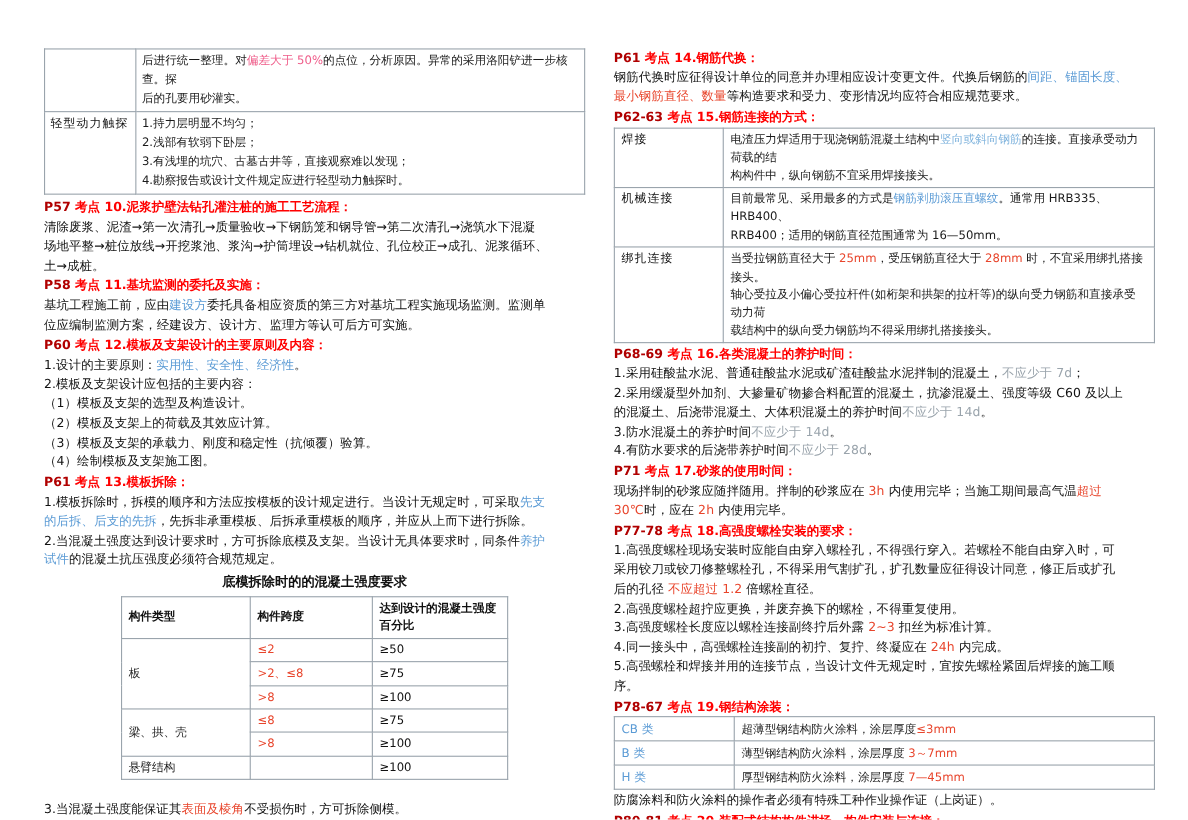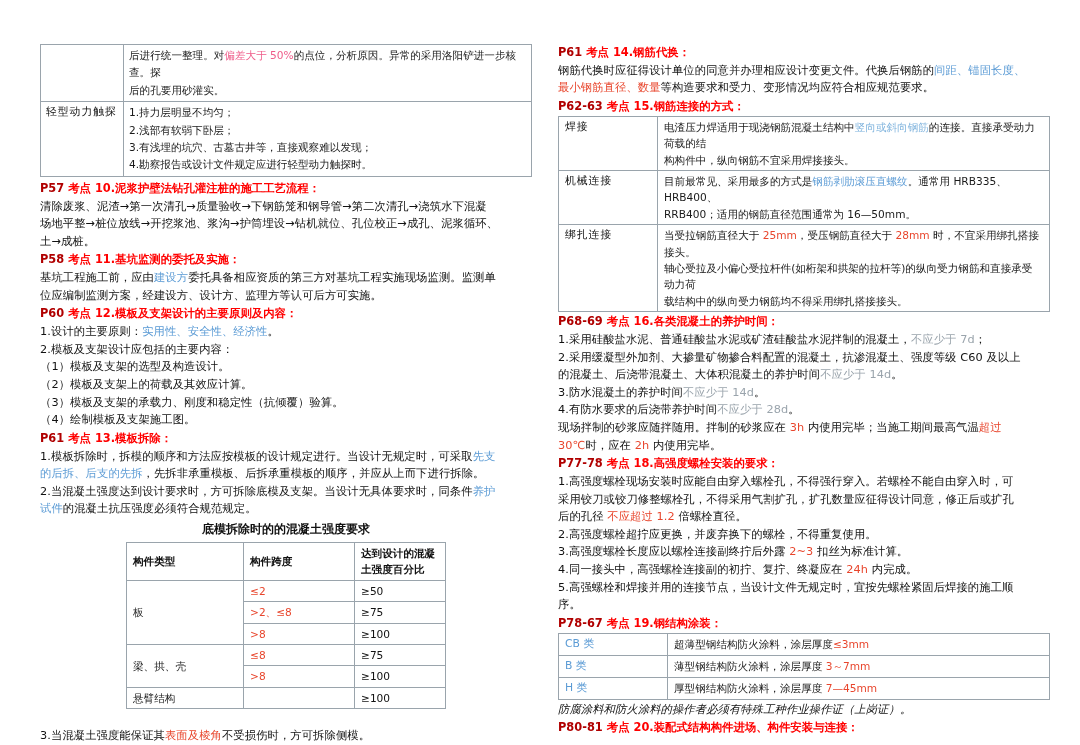--- a/index.html
+++ b/index.html
@@ -77,21 +77,21 @@
     text-align:left;
     font-weight:normal;
   }
   td.k{font-weight:bold;font-size:10.8px;color:#111;letter-spacing:1px;}
   .t-probe{margin:0 0 3px 0;}
   .t-probe td{height:17px;}
   .probe-lines div{line-height:17.4px;}
 
   
   table.strength{
-    width:320px;
+    width:352px;
     margin:0 auto;
     font-size:10.6px;
   }
   table.strength td{
     border:1px solid #9aa4ac;
     padding:2px 6px;
     height:16px;
     vertical-align:middle;
   }
   table.strength td.hd{font-weight:bold;color:#111;}
@@ -265,20 +265,24 @@
     <p class="heading">
       <span class="pno">P68-69</span>
       <span class="ttl">考点 16.各类混凝土的养护时间：</span>
     </p>
     <p class="para">1.采用硅酸盐水泥、普通硅酸盐水泥或矿渣硅酸盐水泥拌制的混凝土，<span class="gry">不应少于 7d</span>；</p>
     <p class="para">2.采用缓凝型外加剂、大掺量矿物掺合料配置的混凝土，抗渗混凝土、强度等级 C60 及以上</p>
     <p class="para">的混凝土、后浇带混凝土、大体积混凝土的养护时间<span class="gry">不应少于 14d</span>。</p>
     <p class="para">3.防水混凝土的养护时间<span class="gry">不应少于 14d</span>。</p>
     <p class="para">4.有防水要求的后浇带养护时间<span class="gry">不应少于 28d</span>。</p>
 
+    <p class="heading">
+      <span class="pno">P71</span>
+      <span class="ttl">考点 17.砂浆的使用时间：</span>
+    </p>
     <p class="para">现场拌制的砂浆应随拌随用。拌制的砂浆应在 <span class="r">3h</span> 内使用完毕；当施工期间最高气温<span class="r">超过</span></p>
     <p class="para"><span class="r">30℃</span>时，应在 <span class="r">2h</span> 内使用完毕。</p>
 
     <p class="heading">
       <span class="pno">P77-78</span>
       <span class="ttl">考点 18.高强度螺栓安装的要求：</span>
     </p>
     <p class="para">1.高强度螺栓现场安装时应能自由穿入螺栓孔，不得强行穿入。若螺栓不能自由穿入时，可</p>
     <p class="para">采用铰刀或铰刀修整螺栓孔，不得采用气割扩孔，扩孔数量应征得设计同意，修正后或扩孔</p>
     <p class="para">后的孔径 <span class="r">不应超过 1.2</span> 倍螺栓直径。</p>
@@ -301,21 +305,21 @@
       <tr>
         <td class="k">B 类</td>
         <td>薄型钢结构防火涂料，涂层厚度 <span class="r">3～7mm</span></td>
       </tr>
       <tr>
         <td class="k">H 类</td>
         <td>厚型钢结构防火涂料，涂层厚度 <span class="r">7—45mm</span></td>
       </tr>
     </tbody>
       </table>
-    <p class="para" style="margin-top:1px;font-style:italic;">防腐涂料和防火涂料的操作者必须有特殊工种作业操作证（上岗证）。</p>
+    <p class="para" style="margin-top:1px;">防腐涂料和防火涂料的操作者必须有特殊工种作业操作证（上岗证）。</p>
 
     <p class="heading">
       <span class="pno">P80-81</span>
       <span class="ttl">考点 20.装配式结构构件进场、构件安装与连接：</span>
     </p>
 
   </div>
 </div>
 
 </body></html>

